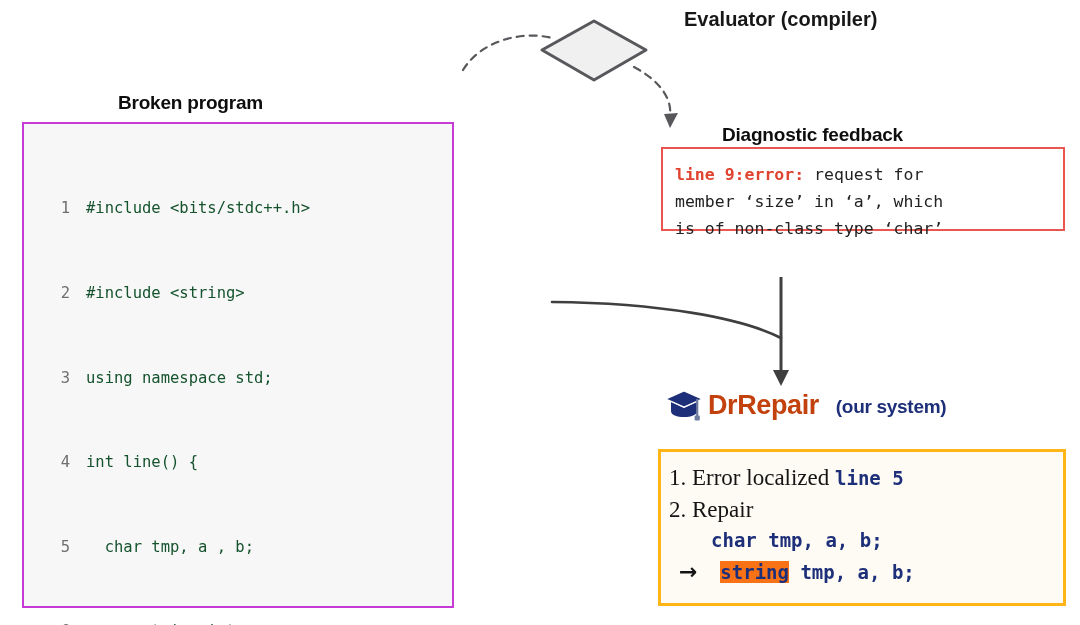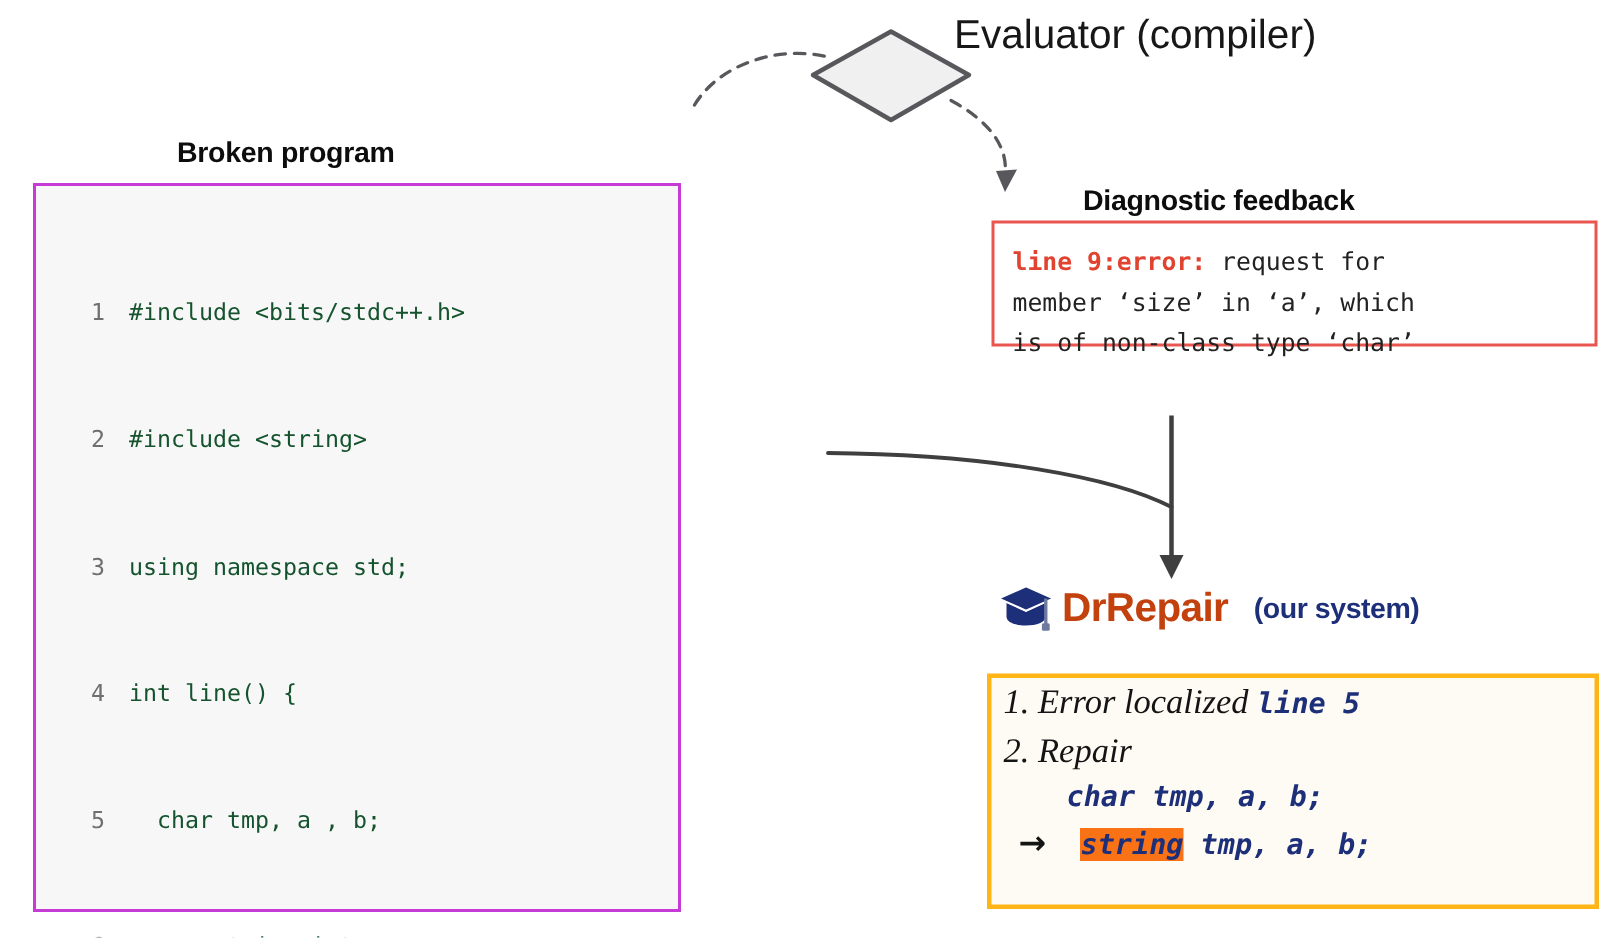--- a/index.html
+++ b/index.html
@@ -51,21 +51,21 @@
     flex: 0 0 46px;
     color: #6f6f6f;
   }
   .ctext {
     padding-left: 16px;
     white-space: pre;
     color: #14532d;
   }
 
   
-  #evaluator-label { left: 636px; top: 8px; font-size: 27px; font-weight: normal;
+  #evaluator-label { left: 684px; top: 8px; font-size: 20px; font-weight: bold;
       font-family: "Liberation Sans", sans-serif; color: #171717; white-space: nowrap; }
 
   #flow-svg { left: 0; top: 0; width: 1080px; height: 625px; pointer-events: none; }
 
   
   #diag-title { left: 722px; top: 124px; }
 
   #diag-box {
     left: 661px; top: 147px;
     width: 404px; height: 84px;
@@ -110,21 +110,21 @@
   }
 
   
   #repair-box {
     left: 658px; top: 449px;
     width: 408px; height: 157px;
     border: 3px solid #ffb516;
     background: #fdfbf4;
     box-sizing: border-box;
   }
-  #repair-body { padding: 0 0 0 8px; font-style: italic; }
+  #repair-body { padding: 10px 0 0 8px; }
   .repair-step {
     font-family: "Liberation Serif", serif;
     font-size: 23px;
     line-height: 31px;
     color: #141414;
     white-space: nowrap;
   }
   .mono-blue {
     font-family: "DejaVu Sans Mono", monospace;
     font-size: 19px;

